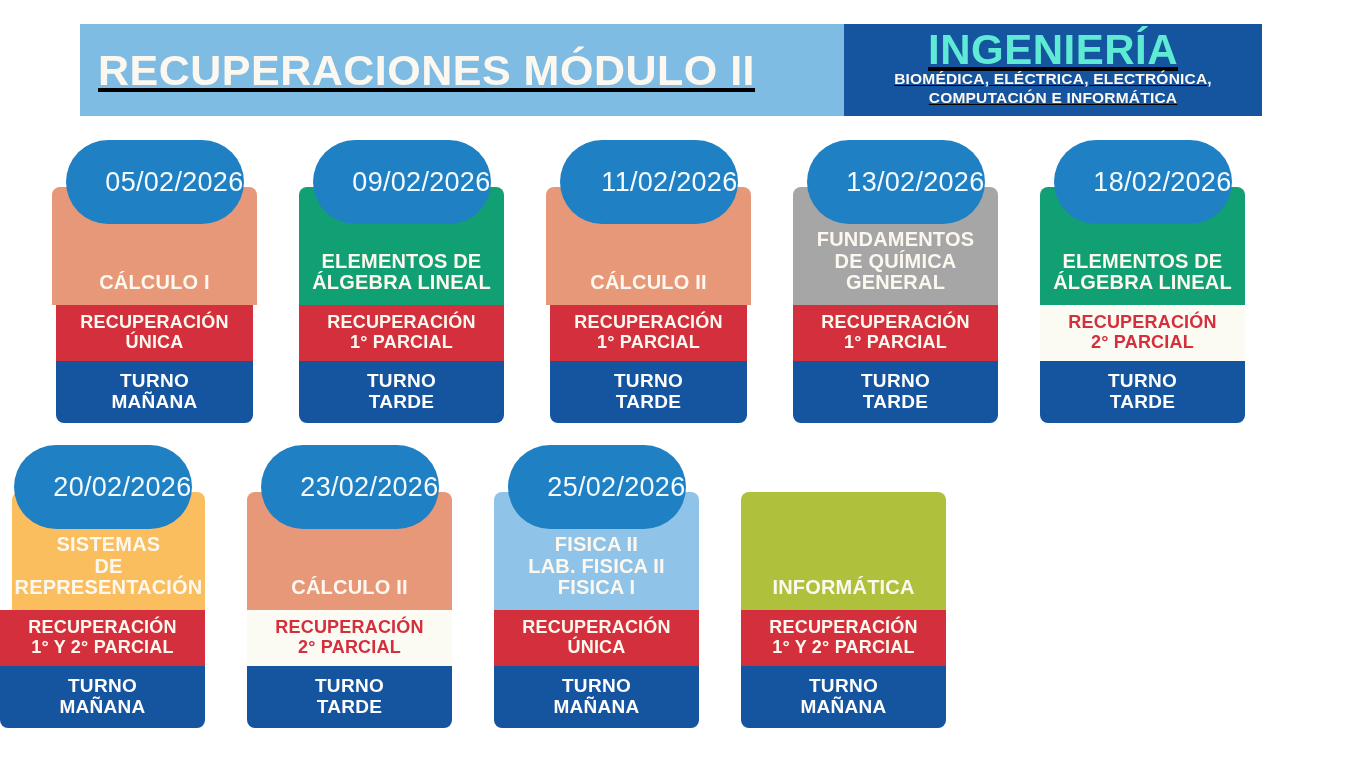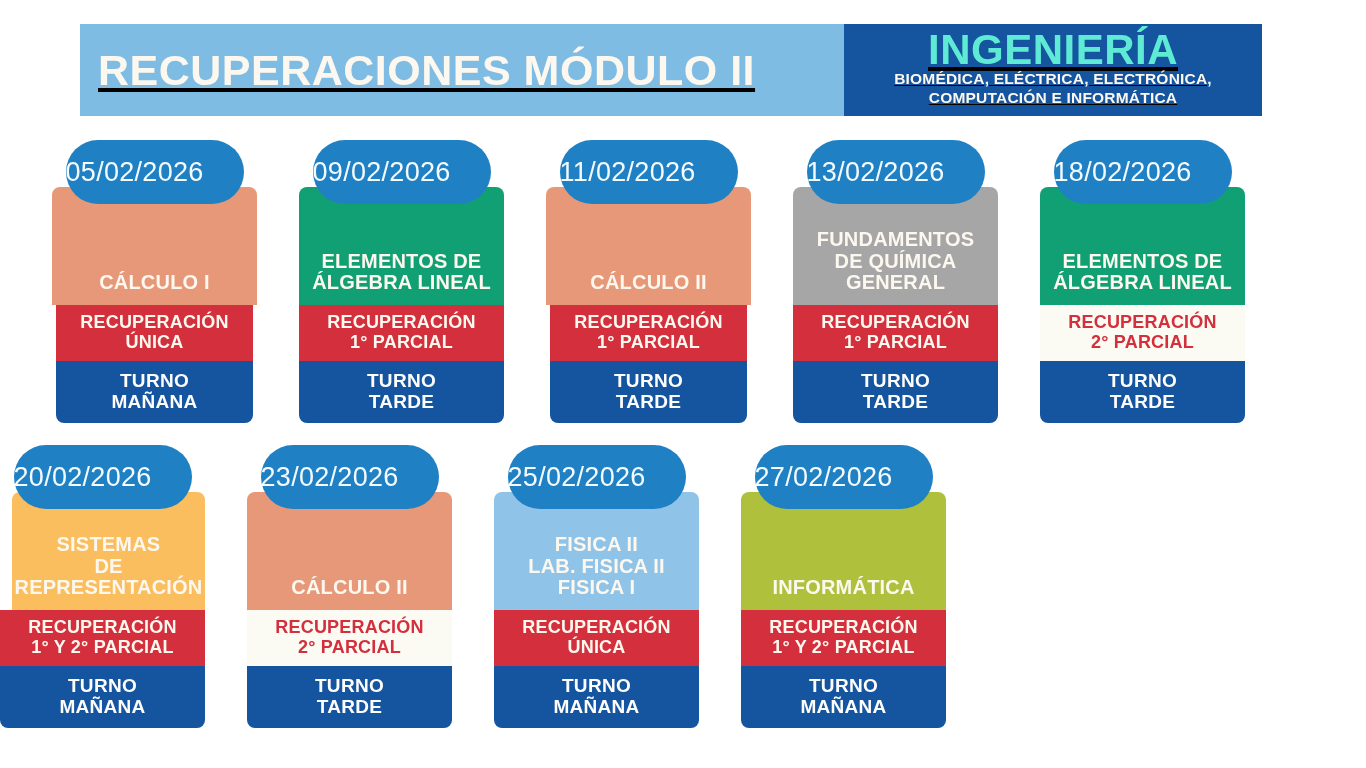--- a/index.html
+++ b/index.html
@@ -76,26 +76,26 @@
     margin-right:42px;
     position:relative;
     padding-top:47px;      
     box-sizing:border-box;
   }
 
   .date-pill{
     position:absolute;
     top:0; left:50%;
     transform:translateX(-50%);
-    width:178px; height:64px;
+    width:178px; height:84px;
     background:#2080c4;
     border-radius:44px;
     display:flex;
     align-items:center;
-    justify-content:flex-start;
+    justify-content:flex-end;
     z-index:5;
   }
   .date-text{
     font-size:27px;
     color:#f4fbff;
     letter-spacing:0.3px;
     font-weight:normal;
   }
 
   .subject{
@@ -357,23 +357,20 @@
           </div>
         </div>
         <div class="turno">
           <div class="turno-text">
             <div>TURNO</div>
             <div>MAÑANA</div>
           </div>
         </div>
       </div>
       <div class="card">
-        <div class="date-pill">
-          <span class="date-text">27/02/2026</span>
-        </div>
         <div class="subject" style="background: rgb(175, 193, 60);">
           <div class="subject-text">
             <div>INFORMÁTICA</div>
           </div>
         </div>
         <div class="reco solid">
           <div class="reco-text">
             <div>RECUPERACIÓN</div>
             <div>1° Y 2° PARCIAL</div>
           </div>

